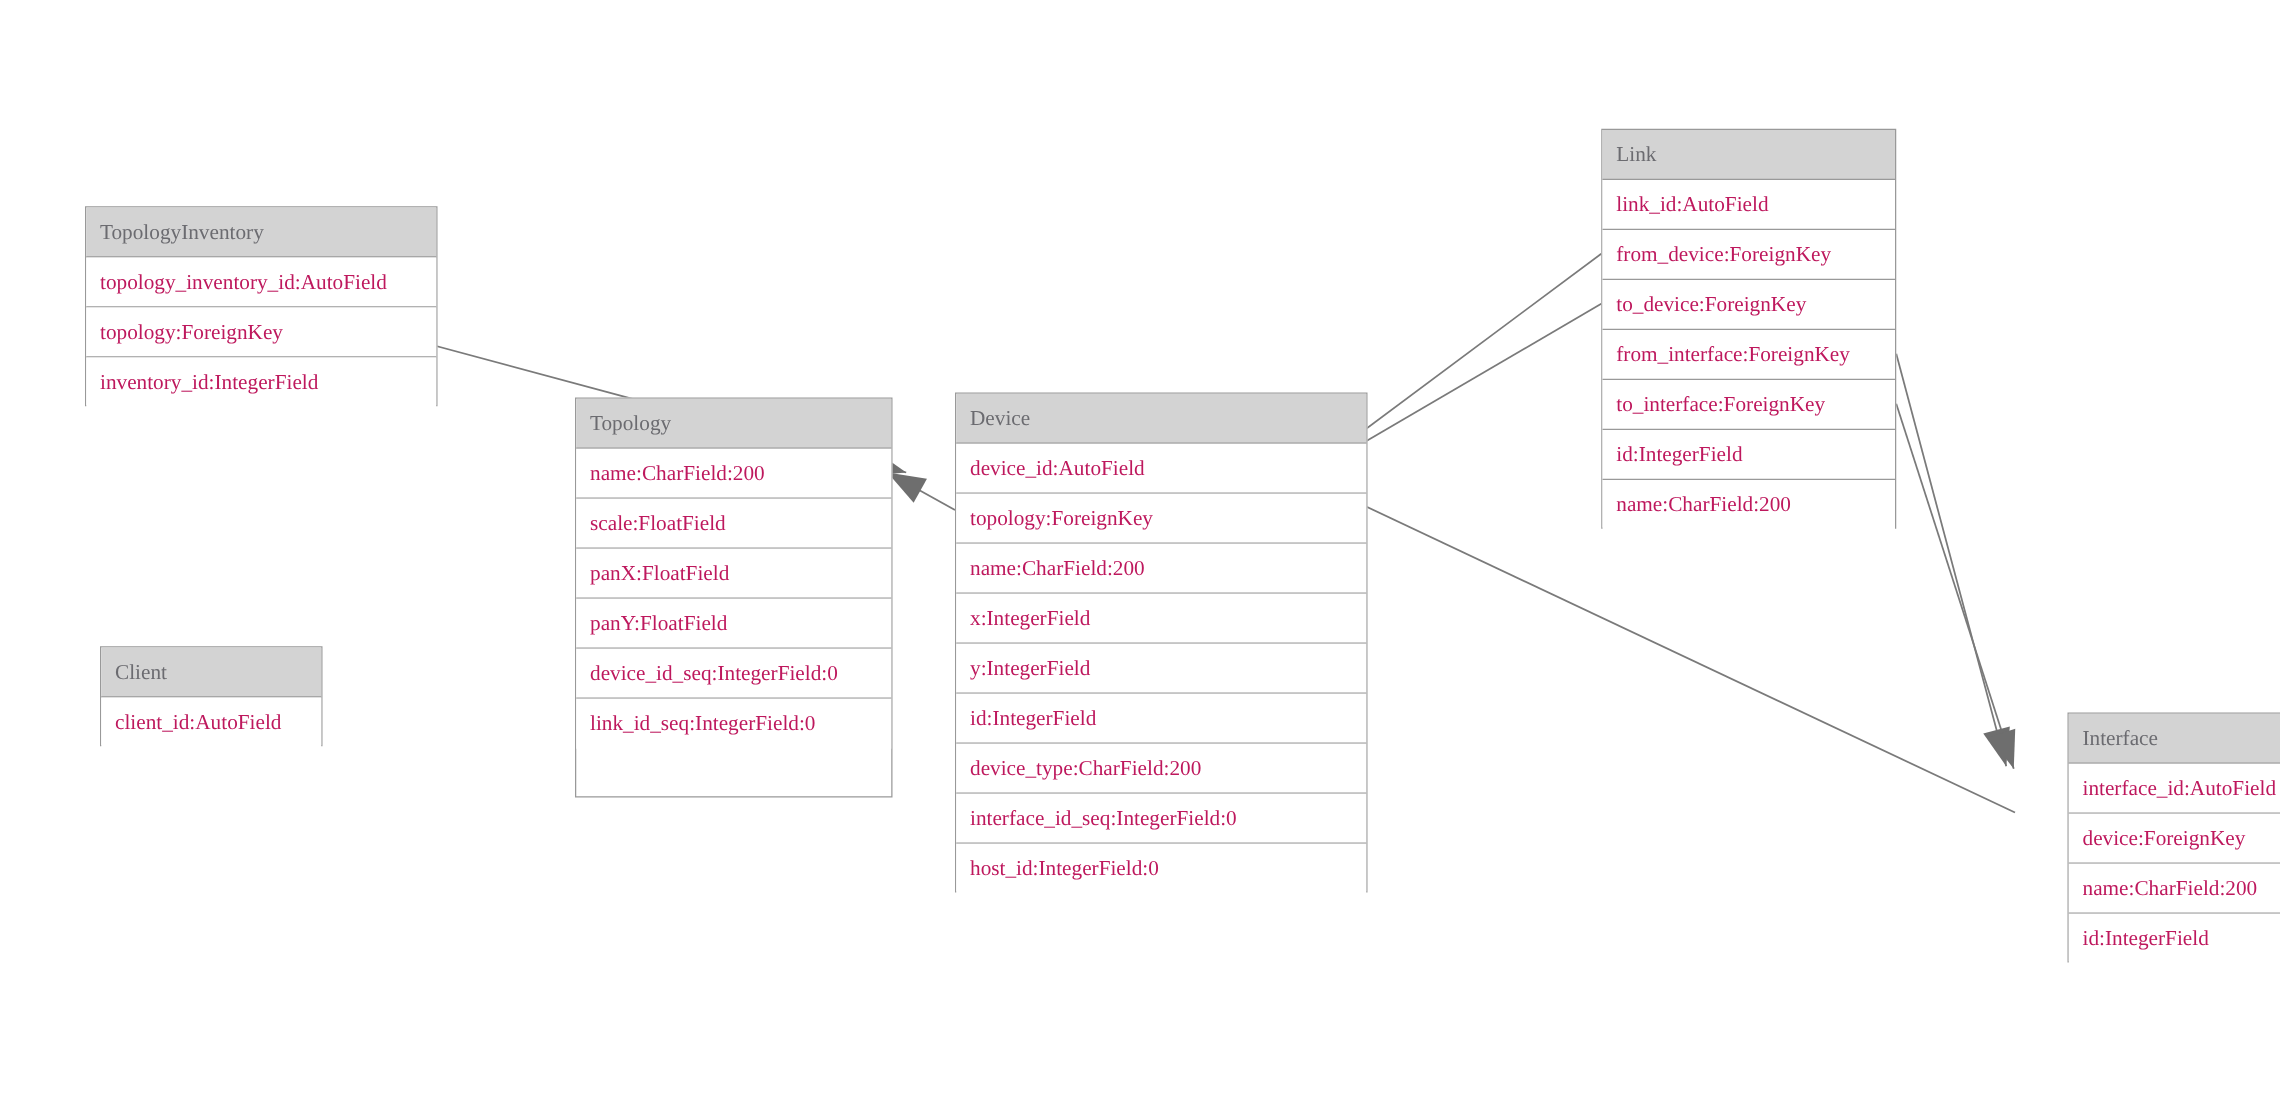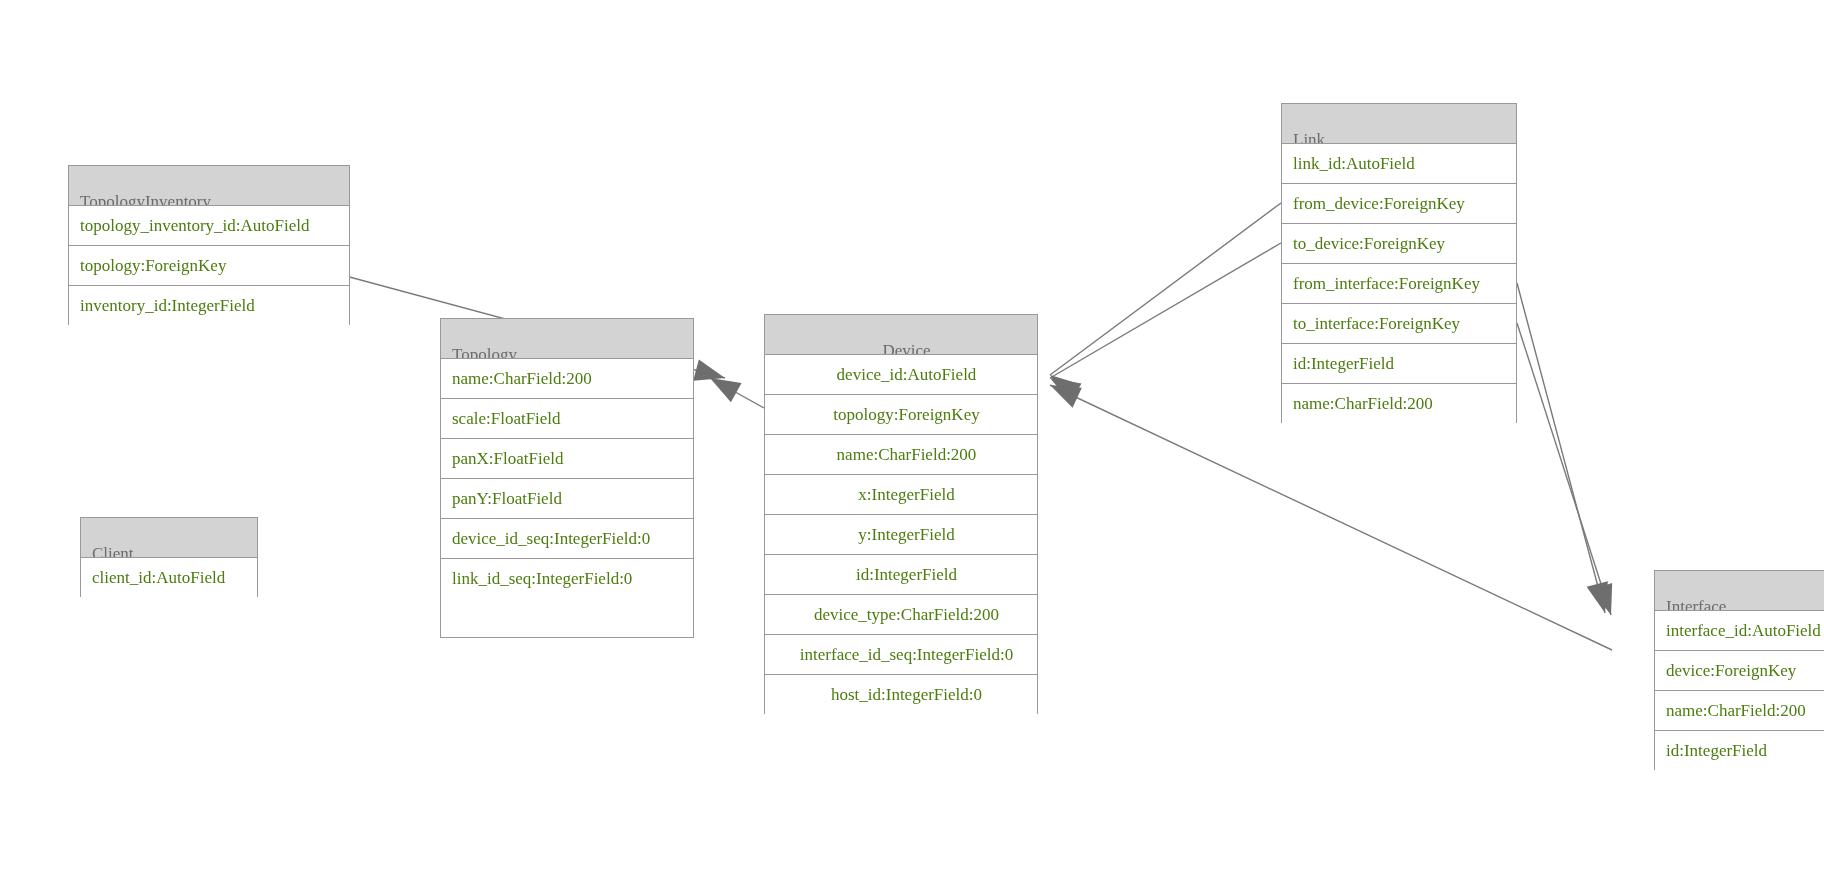--- a/index.html
+++ b/index.html
@@ -32,30 +32,30 @@
     z-index: 2;
   }
   .entity-header {
     box-sizing: border-box;
     background: #d3d3d3;
     border-bottom: 1px solid #999999;
     color: #6b6b70;
     font-size: 17px;
     line-height: 40px;
     height: 40px;
-    padding: 16px 0 0 11px;
+    padding: 0 0 0 11px;
     white-space: nowrap;
     overflow: hidden;
   }
   .entity-field {
     box-sizing: border-box;
     height: 40px;
     line-height: 40px;
     border-bottom: 1px solid #999999;
-    color: #4d7c0f;
+    color: #be185d;
     font-size: 17px;
     padding: 0 0 0 11px;
     white-space: nowrap;
     overflow: hidden;
     background: #ffffff;
   }
   .entity-field:last-child {
     border-bottom: none;
   }
 </style>
@@ -89,30 +89,30 @@
       <div class="entity" style="left: 23px; top: 165px; width: 282px; height: 160px; margin-left: 45px;">
         <div class="entity-header">TopologyInventory</div>
         <div class="entity-field">topology_inventory_id:AutoField</div>
         <div class="entity-field">topology:ForeignKey</div>
         <div class="entity-field">inventory_id:IntegerField</div>
       </div>
       <div class="entity" style="left: 80px; top: 517px; width: 178px; height: 80px;">
         <div class="entity-header">Client</div>
         <div class="entity-field">client_id:AutoField</div>
       </div>
-      <div class="entity" style="left: 440px; top: 318px; width: 254px; height: 320px;">
+      <div class="entity" style="left: 460px; top: 318px; width: 254px; height: 320px;">
         <div class="entity-header">Topology</div>
         <div class="entity-field">name:CharField:200</div>
         <div class="entity-field">scale:FloatField</div>
         <div class="entity-field">panX:FloatField</div>
         <div class="entity-field">panY:FloatField</div>
         <div class="entity-field">device_id_seq:IntegerField:0</div>
         <div class="entity-field">link_id_seq:IntegerField:0</div>
       </div>
-      <div class="entity" style="left: 764px; top: 314px; width: 274px; height: 400px; text-align: center;">
+      <div class="entity" style="left: 764px; top: 314px; width: 330px; height: 400px;">
         <div class="entity-header">Device</div>
         <div class="entity-field">device_id:AutoField</div>
         <div class="entity-field">topology:ForeignKey</div>
         <div class="entity-field">name:CharField:200</div>
         <div class="entity-field">x:IntegerField</div>
         <div class="entity-field">y:IntegerField</div>
         <div class="entity-field">id:IntegerField</div>
         <div class="entity-field">device_type:CharField:200</div>
         <div class="entity-field">interface_id_seq:IntegerField:0</div>
         <div class="entity-field">host_id:IntegerField:0</div>

